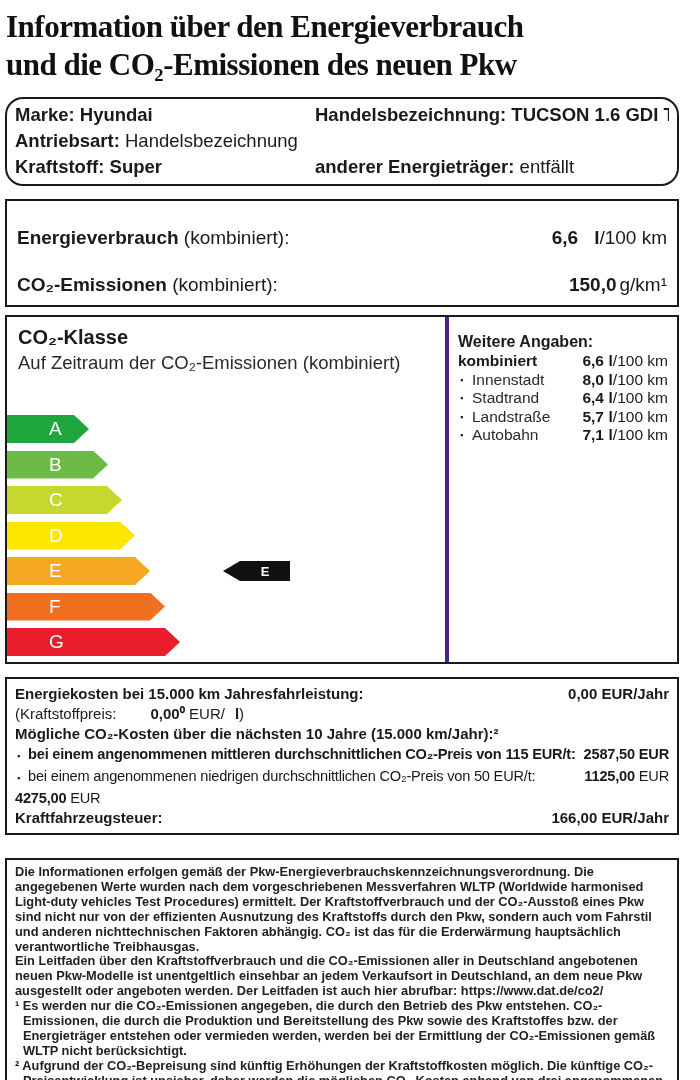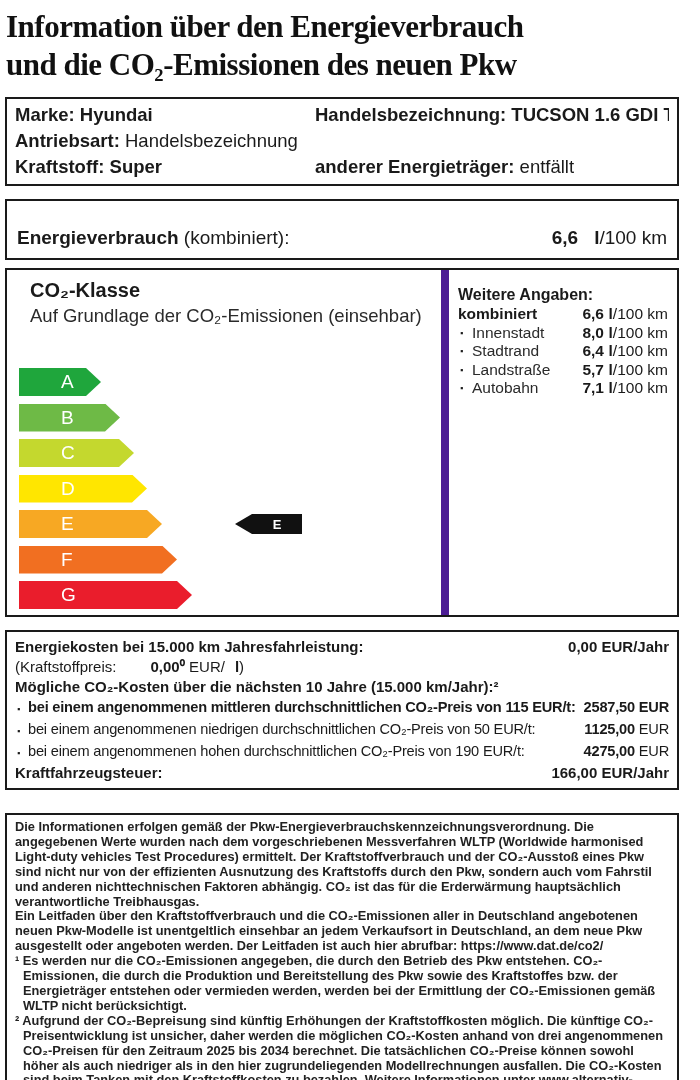--- a/index.html
+++ b/index.html
@@ -16,37 +16,37 @@
     font-family:"Liberation Serif", serif;
     font-weight:700; font-size:31px; line-height:38px;
     letter-spacing:-0.5px; color:#111; padding:2px 1px 0 1px;
   }
 
   .box {
     border:2px solid #1a1a1a; background:#fff;
   }
 
   
-  .vehicle-box { margin-top:13px; padding:3px 8px 4px 8px; font-size:18.5px; line-height:26px; }
+  .vehicle-box { margin-top:13px; padding:3px 8px 4px 8px; font-size:18.5px; line-height:26px;border-radius:18px; }
   .vehicle-row { display:grid; grid-template-columns:300px 1fr; }
   .vehicle-row.single { grid-template-columns:1fr; }
   .lbl { font-weight:700; }
   .val-bold { font-weight:700; }
   .cell { white-space:nowrap; overflow:hidden; }
 
   
   .consum-box { margin-top:13px; padding:4px 10px 6px 10px; font-size:19px; line-height:29px; }
   .consum-row { display:flex; justify-content:space-between; align-items:baseline;margin-top:18px; }
   .consum-right { white-space:nowrap; }
   .gap-md { display:inline-block; width:16px; }
   .gap-sm { display:inline-block; width:3px; }
 
   
   .class-box { margin-top:8px; display:flex; height:349px; }
-  .class-left { position:relative; flex:1 1 auto; border-right:8px solid #4c1d95; padding:8px 0 0 0;margin-left:12px; }
+  .class-left { position:relative; flex:1 1 auto; border-right:4px solid #4c1d95; padding:8px 0 0 0; }
   .class-title { font-weight:700; font-size:20px; line-height:25px; margin-left:11px; }
   .class-subtitle { font-size:18.5px; line-height:26px; margin-left:11px; color:#2a2a2a; }
   .arrows { position:relative; margin-top:39px; }
   .arrow {
     height:28px; margin-bottom:7.5px;
     clip-path:polygon(0 0, calc(100% - 15px) 0, 100% 50%, calc(100% - 15px) 100%, 0 100%);
     display:flex; align-items:center;
     color:#fff; font-size:19px; font-weight:400;
     padding-left:42px;
   }
@@ -120,26 +120,30 @@
         <span>entfällt</span>
       </div>
     </div>
   </div>
 
   <div class="box consum-box">
     <div class="consum-row">
       <span><span class="bold">Energieverbrauch</span><span> (kombiniert):</span></span>
       <span class="consum-right"><span class="bold">6,6</span><span class="gap-md"></span><span class="bold">l</span><span>/100 km</span></span>
     </div>
+    <div class="consum-row">
+      <span><span class="bold">CO₂-Emissionen</span><span> (kombiniert):</span></span>
+      <span class="consum-right"><span class="bold">150,0</span><span class="gap-sm"></span><span>g/km¹</span></span>
+    </div>
   </div>
 
   <div class="box class-box">
     <div class="class-left">
       <div class="class-title">CO₂-Klasse</div>
-      <div class="class-subtitle">Auf Grundlage der CO₂-Emissionen (einsehbar)</div>
+      <div class="class-subtitle">Auf Zeitraum der CO₂-Emissionen (kombiniert)</div>
       <div class="arrows">
         <div class="arrow" style="width: 82px; background: rgb(31, 166, 60);">
             <span>A</span>
           </div>
         <div class="arrow" style="width: 101px; background: rgb(110, 186, 70);">
             <span>B</span>
           </div>
         <div class="arrow" style="width: 115px; background: rgb(196, 216, 46);">
             <span>C</span>
           </div>
@@ -203,21 +207,20 @@
 
     <div class="cost-line cost-row-sm bold">
       <span class="cost-left"><span class="cost-bullet">▪</span><span>bei einem angenommenen mittleren durchschnittlichen CO₂-Preis von  115  EUR/t:</span></span>
       <span><span class="val-num">2587,50</span><span> EUR</span></span>
     </div>
     <div class="cost-line cost-row-sm">
       <span class="cost-left"><span class="cost-bullet">▪</span><span>bei einem angenommenen niedrigen durchschnittlichen CO₂-Preis von   50  EUR/t:</span></span>
       <span><span class="val-num">1125,00</span><span> EUR</span></span>
     </div>
     <div class="cost-line cost-row-sm">
-      <span class="cost-left"><span class="cost-bullet">▪</span><span>bei einem angenommenen hohen durchschnittlichen CO₂-Preis von  190  EUR/t:</span></span>
       <span><span class="val-num">4275,00</span><span> EUR</span></span>
     </div>
 
     <div class="cost-line">
       <span class="bold">Kraftfahrzeugsteuer:</span>
       <span class="bold">166,00 EUR/Jahr</span>
     </div>
   </div>
 
   <div class="box legal-box">

